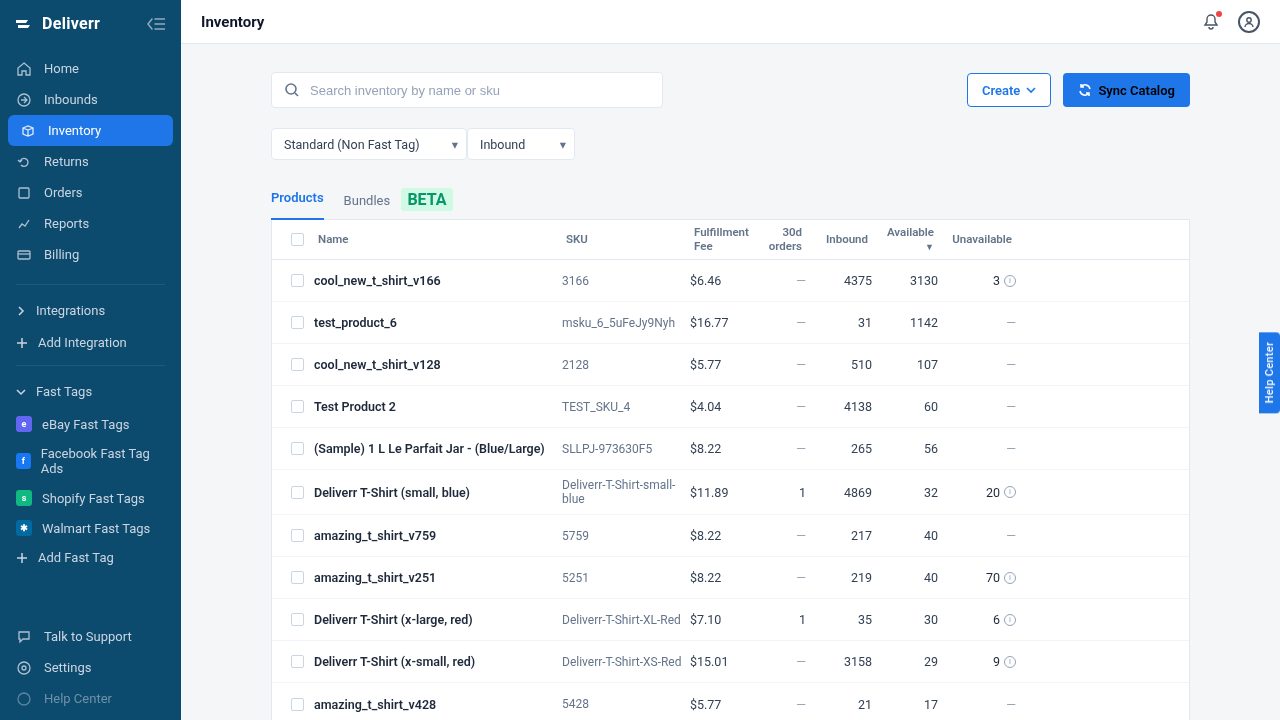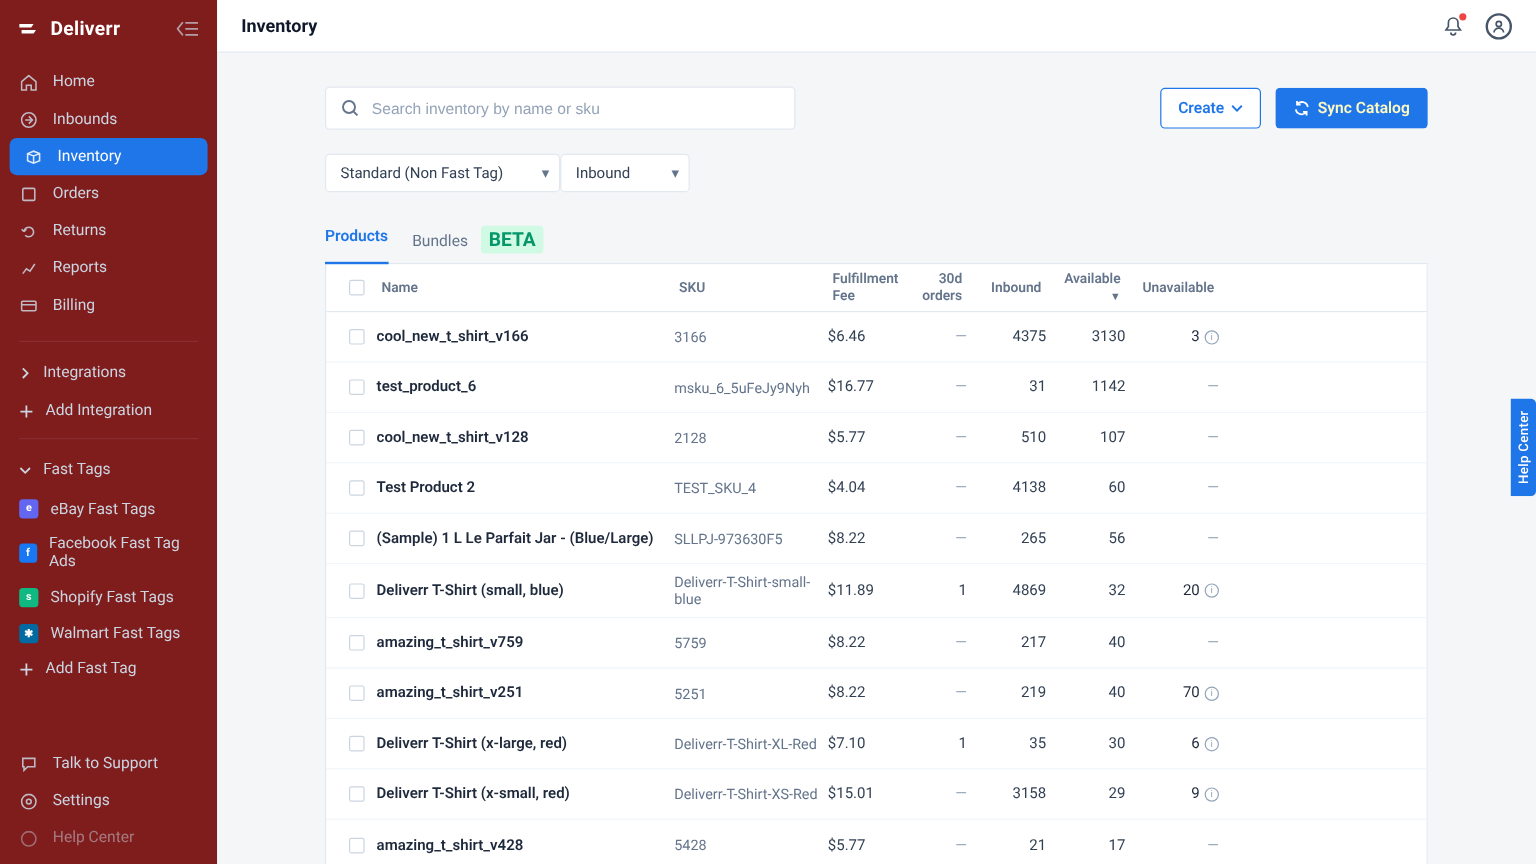--- a/index.html
+++ b/index.html
@@ -1,18 +1,18 @@
 <!DOCTYPE html>
 <html><head>
 <meta charset="utf-8">
 <style>
 * { box-sizing: border-box; margin: 0; padding: 0; }
 body { font-family: -apple-system, BlinkMacSystemFont, "Segoe UI", Roboto, Arial, sans-serif; font-size: 13px; color: #1e293b; background: #f4f6f8; overflow: hidden; }
 .app { display: flex; height: 720px; width: 1280px; }
-.sidebar { width: 181px; background: #7f1d1d; color: #fff; display: flex; flex-direction: column; flex-shrink: 0; }
+.sidebar { width: 181px; background: #0c4a6e; color: #fff; display: flex; flex-direction: column; flex-shrink: 0; }
 .sidebar-header { display: flex; align-items: center; padding: 14px 16px; gap: 8px; }
 .logo { display: flex; align-items: center; gap: 6px; font-weight: 700; font-size: 16px; letter-spacing: .3px; }
 .logo svg { flex-shrink:0; }
 .collapse-btn { margin-left: auto; opacity: .7; cursor: pointer; }
 .nav-section { padding: 6px 0; }
 .nav-item { display: flex; align-items: center; gap: 12px; padding: 8px 16px; font-size: 13px; color: #cbd5e1; cursor: pointer; border-radius: 0 4px 4px 0; margin-right: 12px; }
 .nav-item.active { background: #1f76e8; color: #fff; border-radius: 6px; margin: 0 8px; padding: 8px 12px;}
 .nav-item .icon { width: 16px; display: inline-flex; justify-content:center; opacity:.85; }
 .divider { height: 1px; background: rgba(255,255,255,.08); margin: 8px 16px; }
 .collapsible { display:flex; align-items:center; gap:10px; padding: 10px 16px; color:#cbd5e1; font-size:13px; cursor:pointer;}
@@ -30,21 +30,21 @@
 
 .content { padding: 28px 0 0 0; flex:1; overflow-y:auto; display:flex; justify-content:center;}
 .panel { width: 919px; }
 .actions-row { display:flex; align-items:center; gap:12px; margin-bottom:20px;}
 .search-box { flex:0 0 392px; height:36px; background:#fff; border:1px solid #e2e8f0; border-radius:4px; display:flex; align-items:center; padding:0 12px; gap:10px;}
 .search-box input { border:none; outline:none; font-size:13px; flex:1; color:#334155; }
 .search-box input::placeholder { color:#94a3b8; }
 .spacer { flex:1; }
 .btn { height:34px; padding:0 14px; border-radius:4px; font-size:13px; font-weight:600; display:inline-flex; align-items:center; gap:6px; cursor:pointer; border:1px solid transparent;}
 .btn-outline { background:#fff; border-color:#1f76e8; color:#1f76e8;}
-.btn-primary { background:#1f76e8; color:#fef9c3; }
+.btn-primary { background:#1f76e8; color:#000000; }
 .filters-row { display:flex; gap:0; margin-bottom: 22px;}
 .select { height:32px; background:#fff; border:1px solid #e2e8f0; border-radius:4px; padding:0 28px 0 12px; font-size:12.5px; color:#334155; display:flex; align-items:center; position:relative; cursor:pointer;}
 .select .caret { position:absolute; right:8px; color:#64748b;}
 .tabs { display:flex; gap:20px; border-bottom:1px solid #e2e8f0; margin-bottom:0;}
 .tab { padding: 8px 0 10px; font-size:13px; color:#64748b; cursor:pointer; position:relative;}
 .tab.active { color:#1f76e8; font-weight:600;}
 .tab.active::after { content:''; position:absolute; left:0; right:0; bottom:-1px; height:2px; background:#1f76e8;}
 .beta-badge { background:#d1fae5; color:#059669; font-size:16px; font-weight:700; padding:2px 6px; border-radius:3px; margin-left:8px;}
 
 .table { background:#fff; border:1px solid #e2e8f0; border-top:none; border-radius: 0 0 4px 4px; }
@@ -108,32 +108,32 @@
           <span class="icon">
             <svg width="14" height="14" viewBox="0 0 14 14">
               <path d="M2 4l5-2 5 2v6l-5 2-5-2zM2 4l5 2 5-2M7 6v6" fill="none" stroke="#fff" stroke-width="1.3"></path>
             </svg>
           </span>
           <span>Inventory</span>
         </div>
       <div class="nav-item">
           <span class="icon">
             <svg width="14" height="14" viewBox="0 0 14 14">
+              <path d="M3 7a4 4 0 1 1 1 3M3 7l-2-2M3 7l2-2" fill="none" stroke="#cbd5e1" stroke-width="1.3"></path>
+            </svg>
+          </span>
+          <span>Returns</span>
+        </div>
+      <div class="nav-item">
+          <span class="icon">
+            <svg width="14" height="14" viewBox="0 0 14 14">
               <rect x="2" y="2" width="10" height="10" rx="1" fill="none" stroke="#cbd5e1" stroke-width="1.3"></rect>
             </svg>
           </span>
           <span>Orders</span>
-        </div>
-      <div class="nav-item">
-          <span class="icon">
-            <svg width="14" height="14" viewBox="0 0 14 14">
-              <path d="M3 7a4 4 0 1 1 1 3M3 7l-2-2M3 7l2-2" fill="none" stroke="#cbd5e1" stroke-width="1.3"></path>
-            </svg>
-          </span>
-          <span>Returns</span>
         </div>
       <div class="nav-item">
           <span class="icon">
             <svg width="14" height="14" viewBox="0 0 14 14">
               <path d="M2 11l3-4 3 2 4-6" fill="none" stroke="#cbd5e1" stroke-width="1.3"></path>
             </svg>
           </span>
           <span>Reports</span>
         </div>
       <div class="nav-item">

